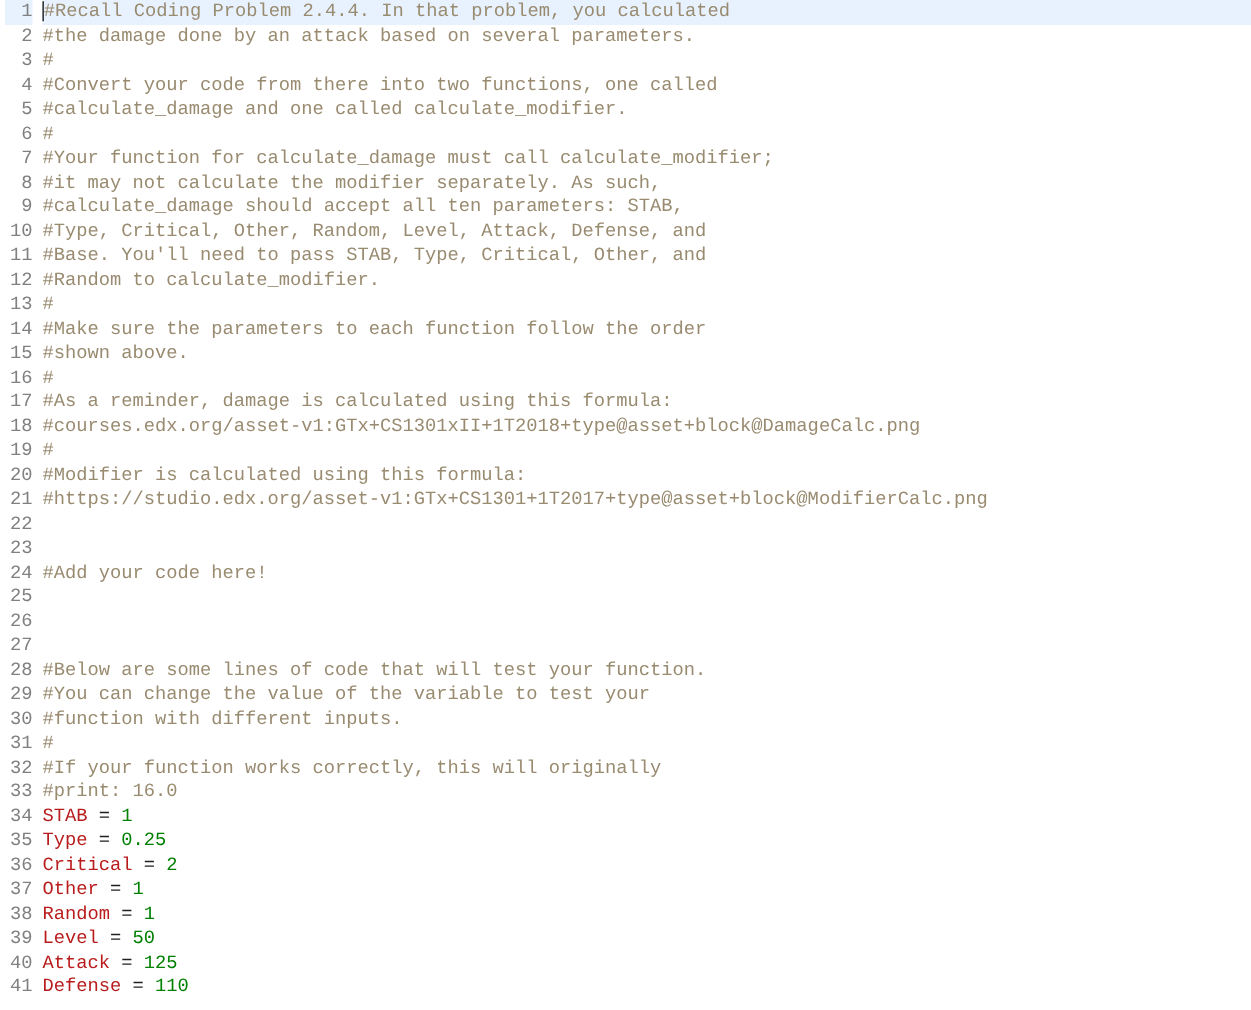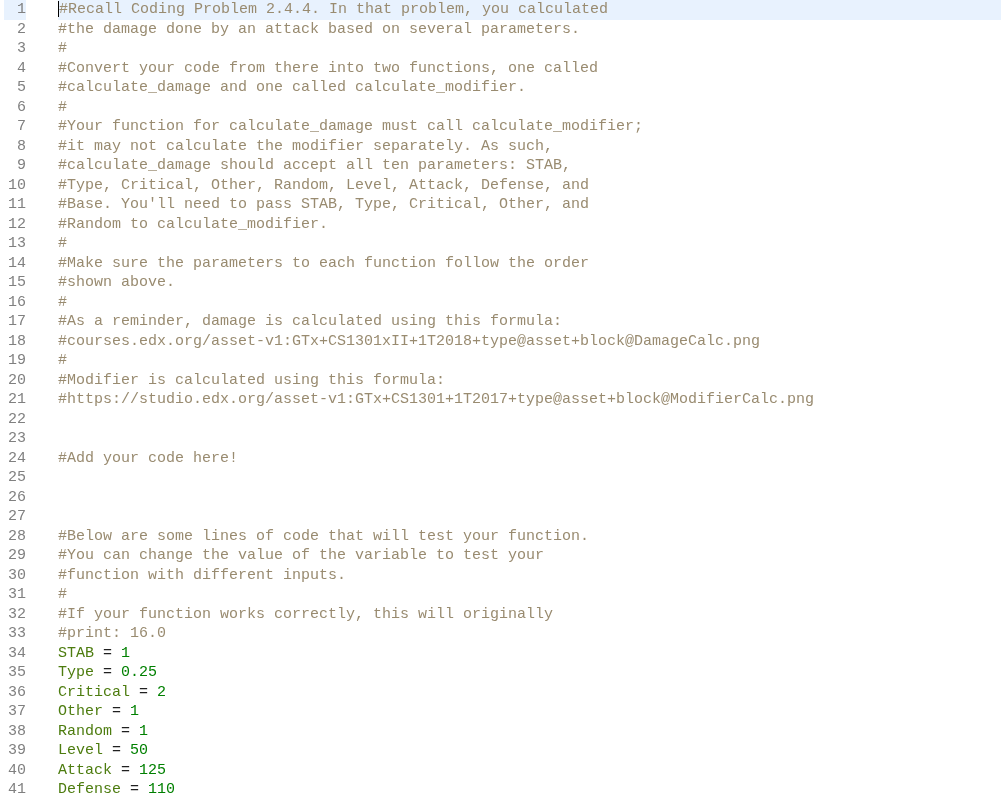--- a/index.html
+++ b/index.html
@@ -21,30 +21,29 @@
   .gutter {
     text-align: right;
     color: #808080;
     padding-right: 8px;
     padding-left: 4px;
     user-select: none;
     min-width: 22px;
   }
   .code {
     flex: 1 1 auto;
-    margin-left: 24px;
   }
   .line {
     height: 19.5px;
   }
   .line.current {
     background: #e8f2fe;
   }
   .comment { color: #998b70; }
-  .ident { color: #4d7c0f; }
+  .ident { color: #b91c1c; }
   .op { color: #202020; }
   .number { color: #008000; }
   .caret {
     display: inline-block;
     width: 0;
     border-left: 1px solid #000;
     height: 16px;
     vertical-align: text-bottom;
     position: relative;
     top: -1px;

